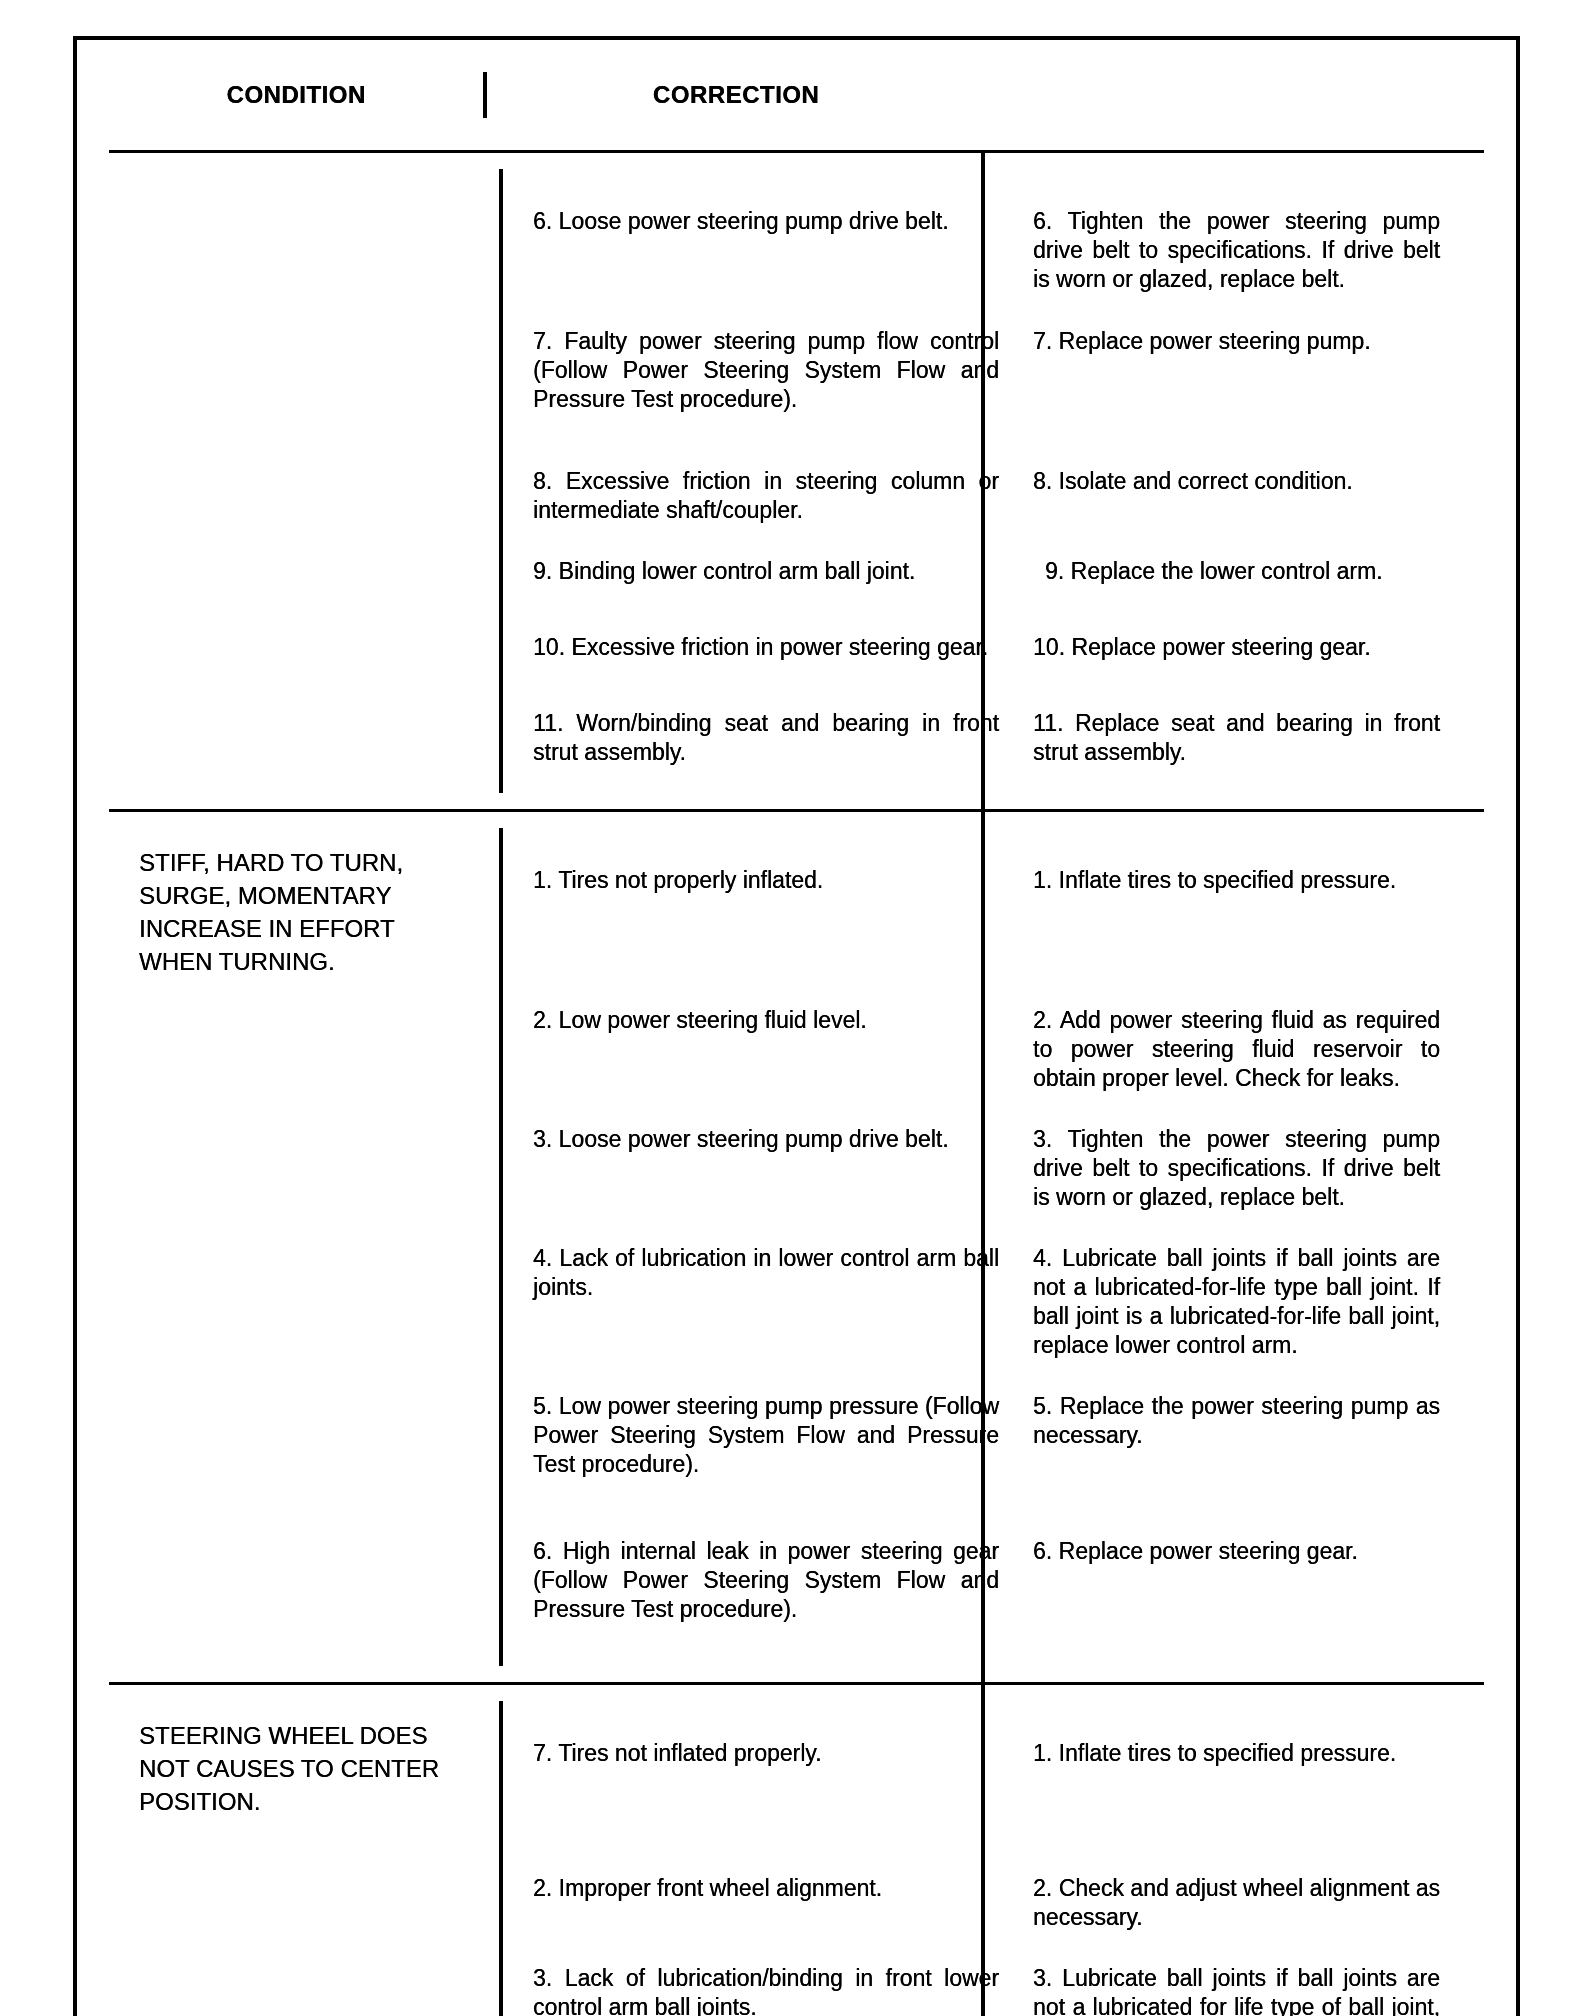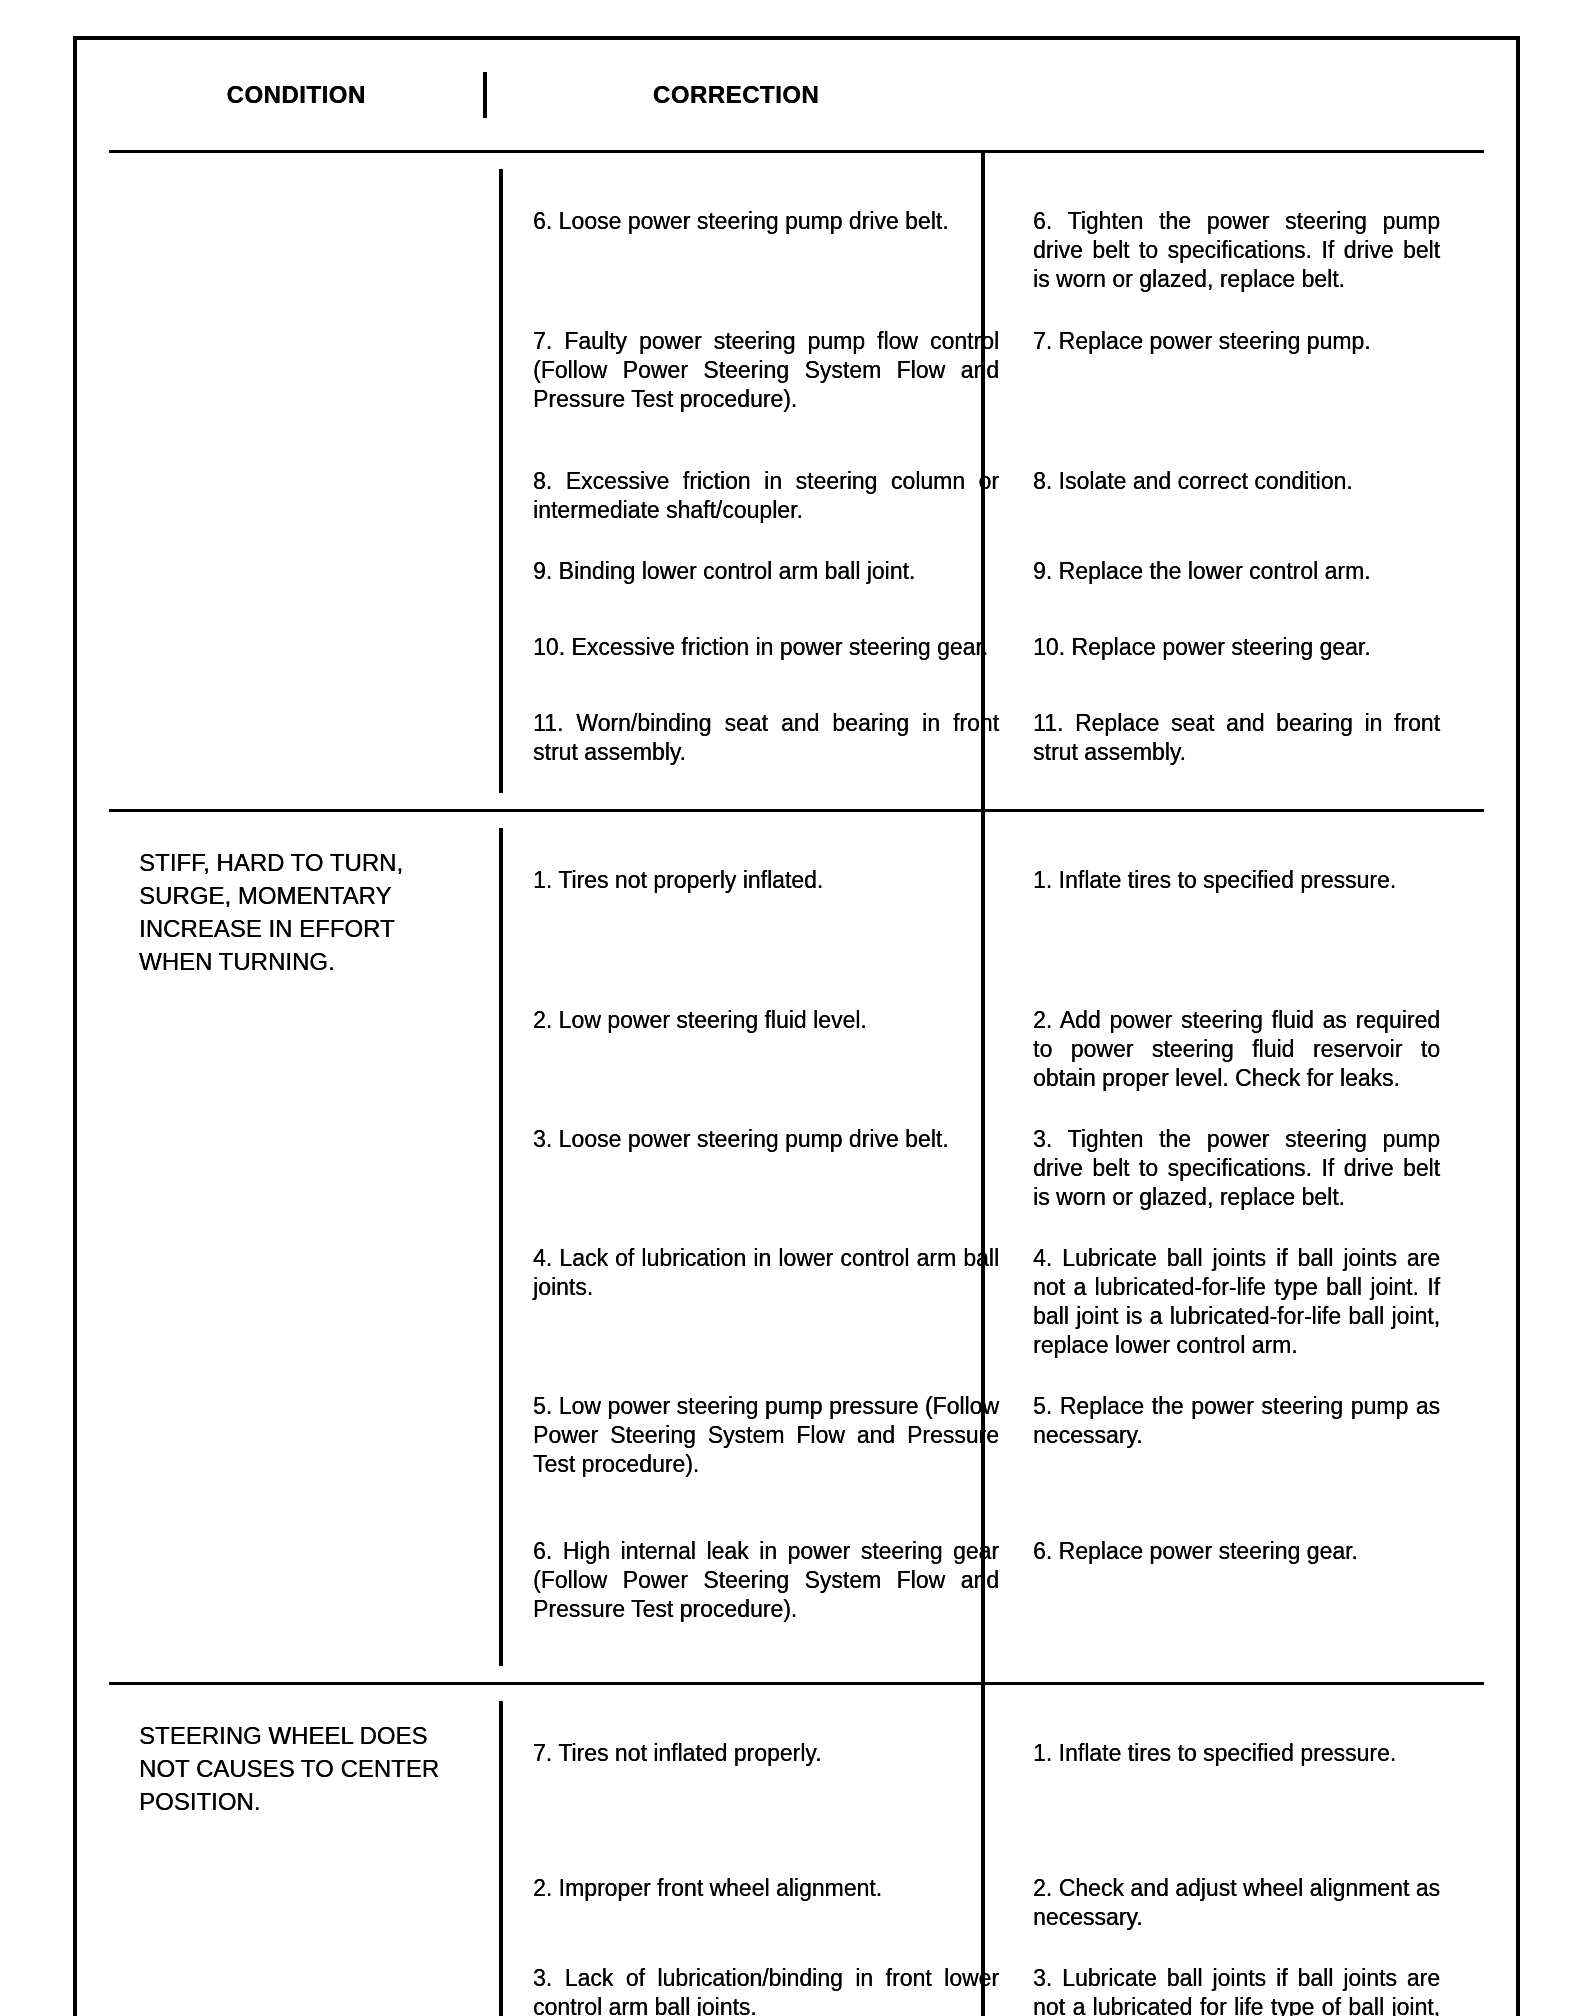--- a/index.html
+++ b/index.html
@@ -84,21 +84,21 @@
       <div class="row">
         <div class="cond"></div>
         <div class="items">
           <div class="icell icause" style="min-height: 120px;">6. Loose power steering pump drive belt.</div>
           <div class="icell icorr" style="min-height: 120px;">6. Tighten the power steering pump drive belt to specifications. If drive belt is worn or glazed, replace belt.</div>
           <div class="icell icause" style="min-height: 140px;">7. Faulty power steering pump flow control (Follow Power Steering System Flow and Pressure Test procedure).</div>
           <div class="icell icorr" style="min-height: 140px;">7. Replace power steering pump.</div>
           <div class="icell icause" style="min-height: 76px;">8. Excessive friction in steering column or intermediate shaft/coupler.</div>
           <div class="icell icorr" style="min-height: 76px;">8. Isolate and correct condition.</div>
           <div class="icell icause" style="min-height: 76px;">9. Binding lower control arm ball joint.</div>
-          <div class="icell icorr" style="min-height: 76px;">9. Replace the lower control arm.</div>
+          <div class="icell icorr" style="min-height: 76px; margin-left: 12px;">9. Replace the lower control arm.</div>
           <div class="icell icause" style="min-height: 76px;">10. Excessive friction in power steering gear.</div>
           <div class="icell icorr" style="min-height: 76px;">10. Replace power steering gear.</div>
           <div class="icell icause" style="min-height: 60px;">11. Worn/binding seat and bearing in front strut assembly.</div>
           <div class="icell icorr" style="min-height: 60px;">11. Replace seat and bearing in front strut assembly.</div>
         </div>
       </div>
       <div class="row">
         <div class="cond">STIFF, HARD TO TURN, SURGE, MOMENTARY INCREASE IN EFFORT WHEN TURNING.</div>
         <div class="items">
           <div class="icell icause" style="min-height: 140px;">1. Tires not properly inflated.</div>

